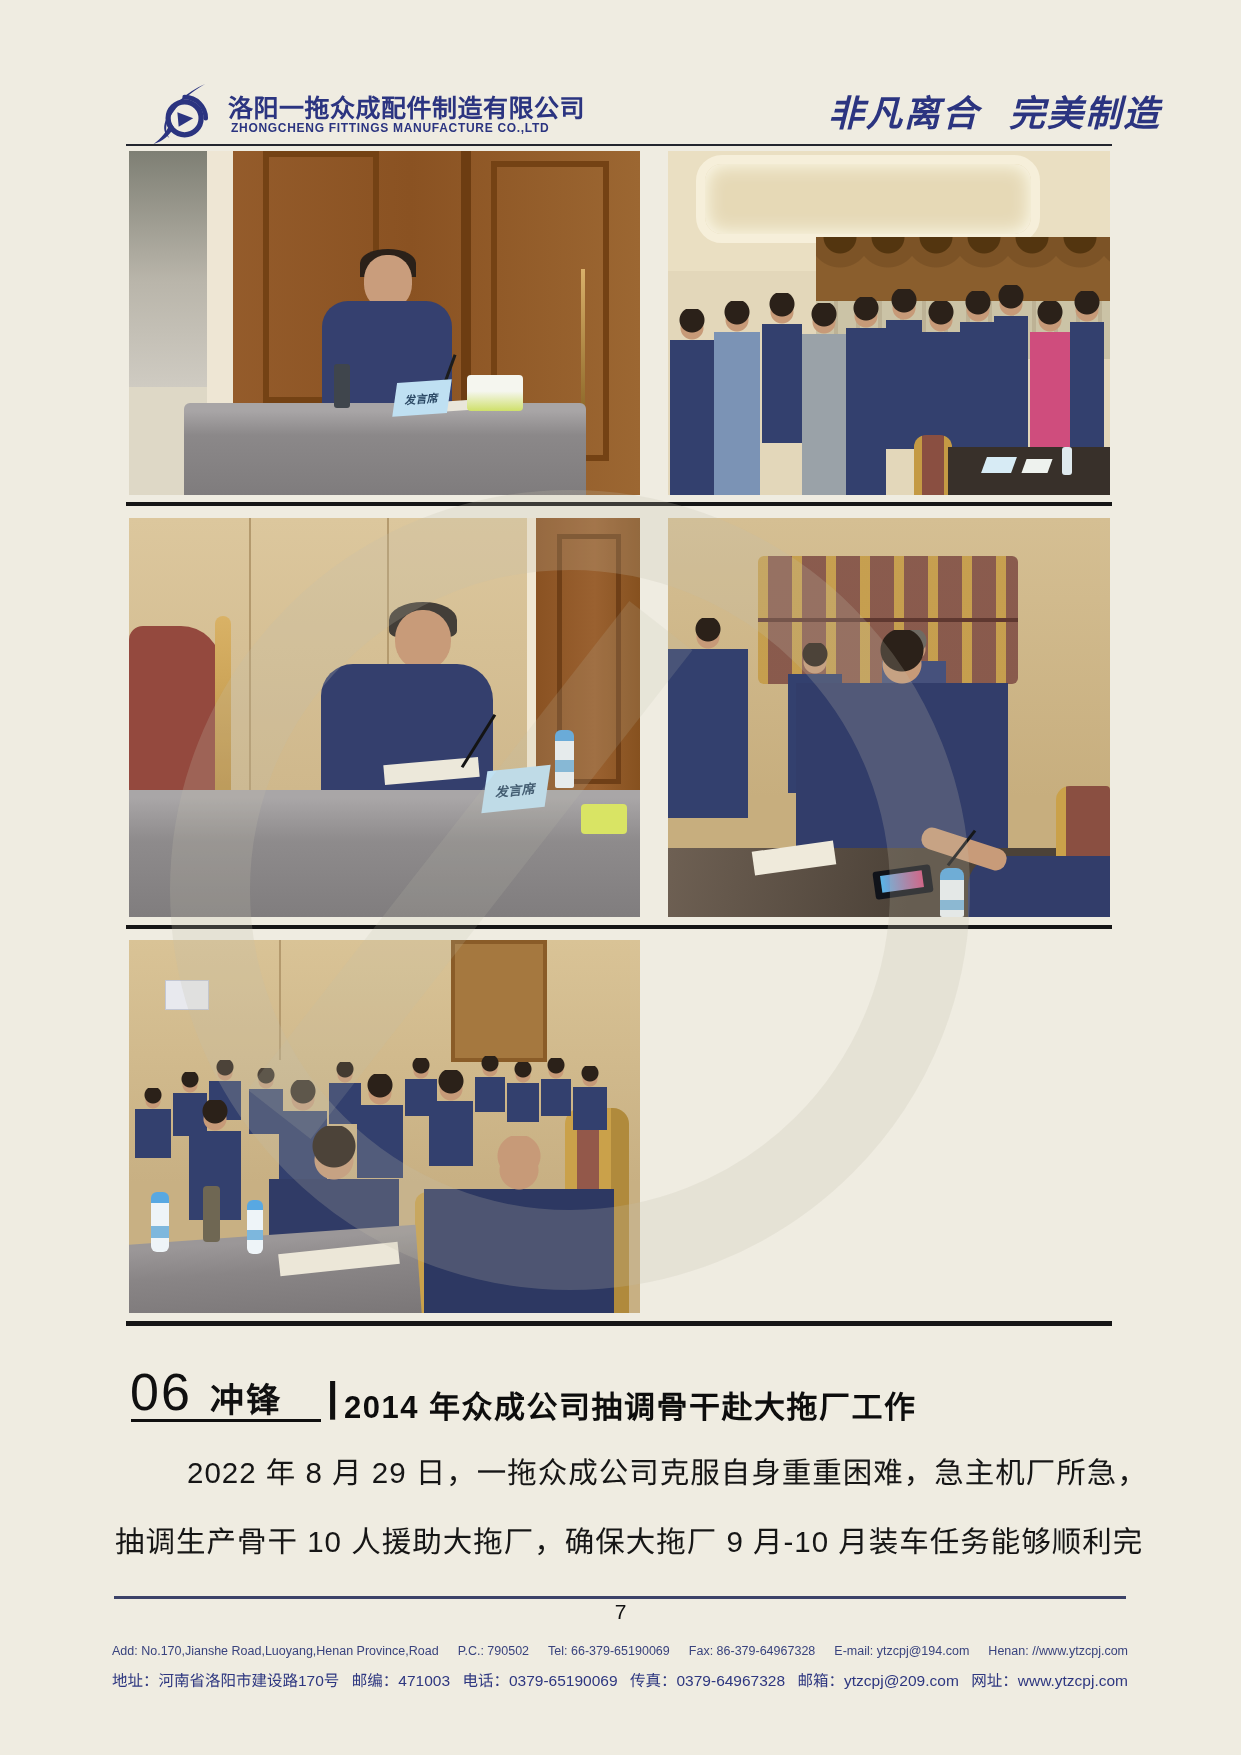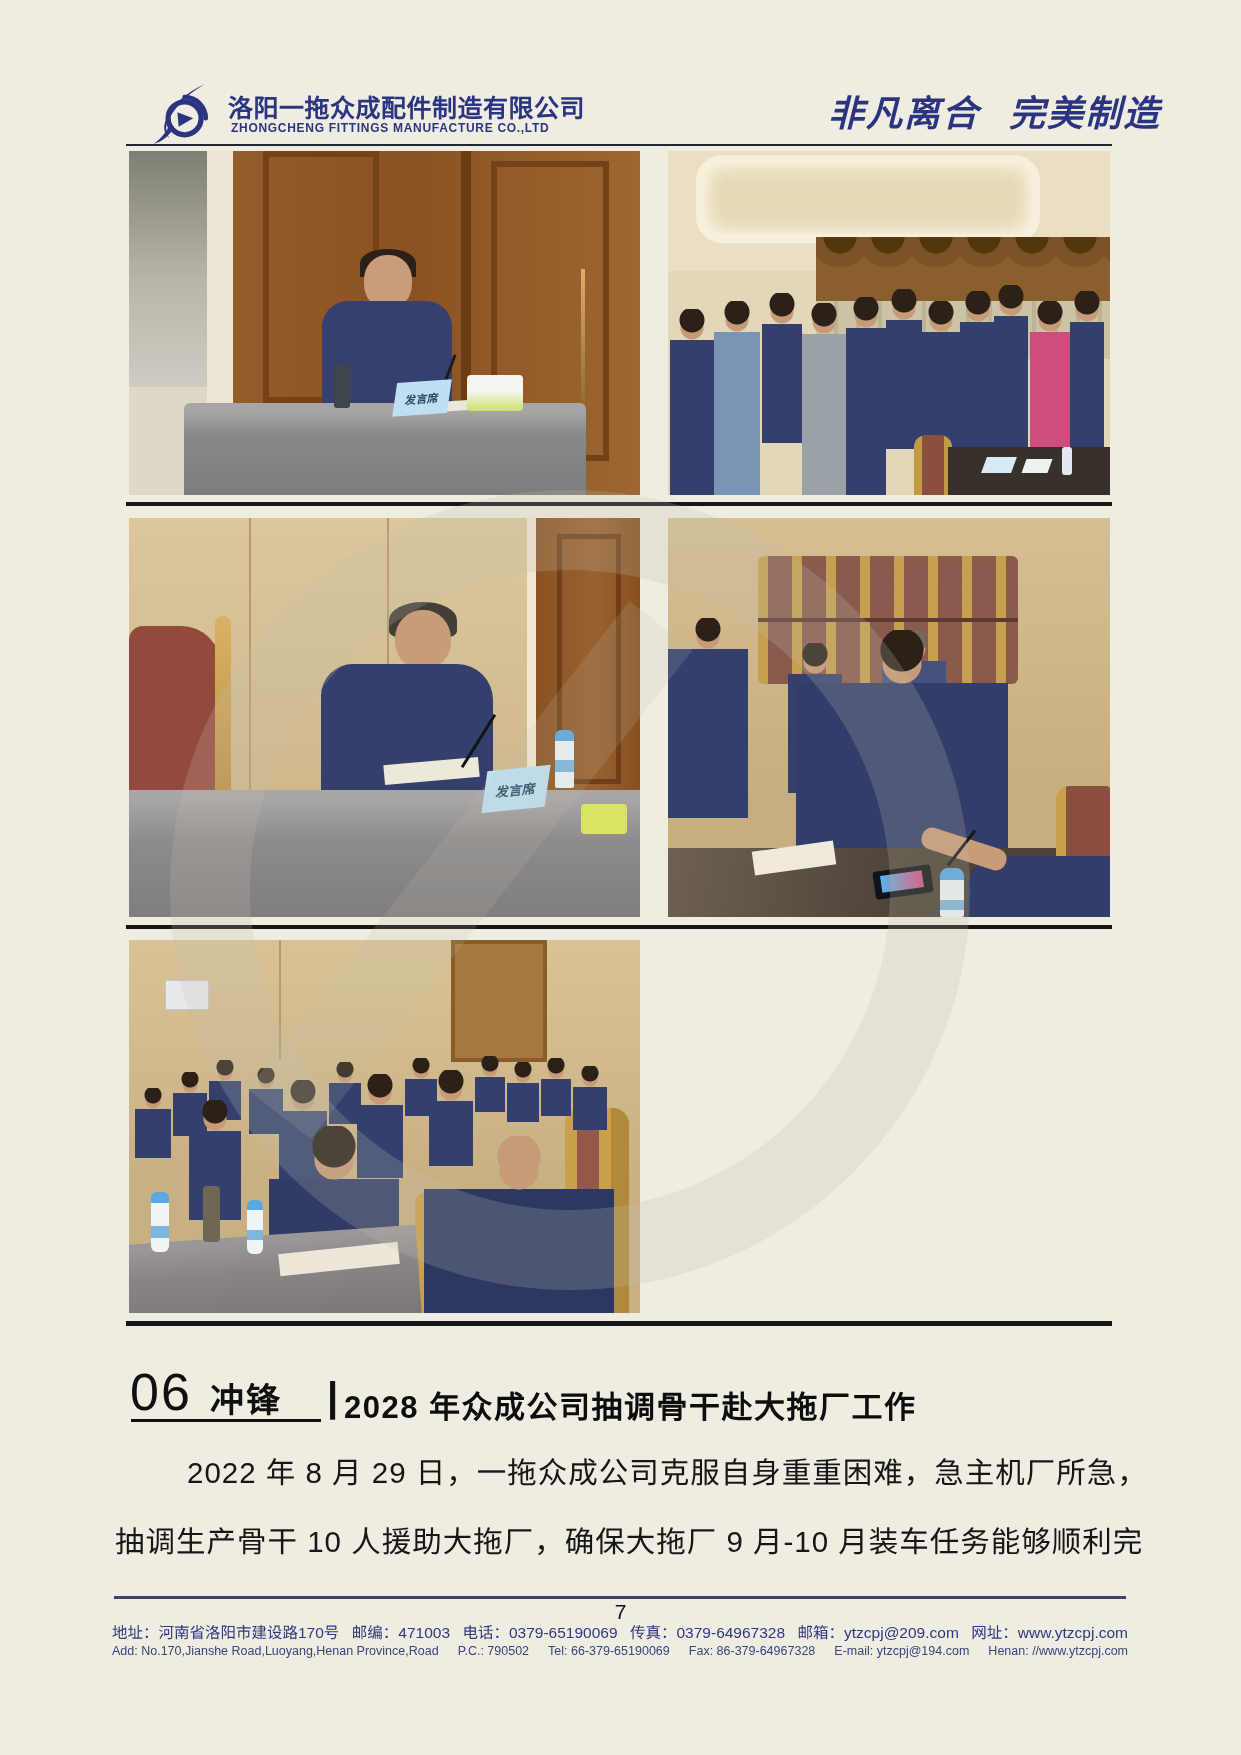--- a/index.html
+++ b/index.html
@@ -50,21 +50,21 @@
   .sec-bar { position:absolute; left:327px; top:1374px; font-size:40px; line-height:46px; font-weight:bold; color:#101010; }
   .sec-title { position:absolute; left:344px; top:1382px; font-size:31px; font-weight:bold;
     color:#0d0d0d; letter-spacing:1.5px; white-space:nowrap; }
   .body-line { position:absolute; left:115px; width:1016px; font-size:29.5px;
     letter-spacing:1px; color:#161616; white-space:nowrap; }
   .footer-rule { position:absolute; left:114px; top:1596px; width:1012px; height:3px; background:#3c4268; }
   .pageno { position:absolute; left:0; top:1600px; width:1241px; text-align:center;
     font-size:21px; color:#111; }
   .contact { position:absolute; left:112px; width:1016px; display:flex;
     justify-content:space-between; color:#2e3780; white-space:nowrap; }
-  .contact.cn { top:1620px; font-size:15.5px; }
+  .contact.cn { top:1668px; font-size:15.5px; }
   .contact.en { top:1644px; font-size:12.5px; color:#39437e; }
   .watermark { position:absolute; left:170px; top:490px; width:800px; height:800px;
     border:80px solid rgba(195,190,172,0.22); border-radius:50%; pointer-events:none; }
   .watermark-bar { position:absolute; left:430px; top:560px; width:80px; height:620px;
     background:rgba(195,190,172,0.16); transform:rotate(38deg); pointer-events:none; }
 </style>
 </head>
 <body>
 
 <div class="page">
@@ -203,21 +203,21 @@
   </section>
 
   <div class="watermark"></div>
   <div class="watermark-bar"></div>
 
   <div>
     <div class="sec-num">06</div>
     <div class="sec-name">冲锋</div>
     <div class="sec-underline"></div>
     <div class="sec-bar">|</div>
-    <div class="sec-title">2028 年众成公司抽调骨干赴大拖厂工作</div>
+    <div class="sec-title">2014 年众成公司抽调骨干赴大拖厂工作</div>
   </div>
 
   <div>
     <div class="body-line" style="top:1449px;padding-left:72px;">2022 年 8 月 29 日，一拖众成公司克服自身重重困难，急主机厂所急，</div>
     <div class="body-line" style="top:1518px;text-align:center;">抽调生产骨干 10 人援助大拖厂，确保大拖厂 9 月-10 月装车任务能够顺利完</div>
   </div>
 
   <footer>
     <div class="footer-rule"></div>
     <div class="pageno">7</div>

